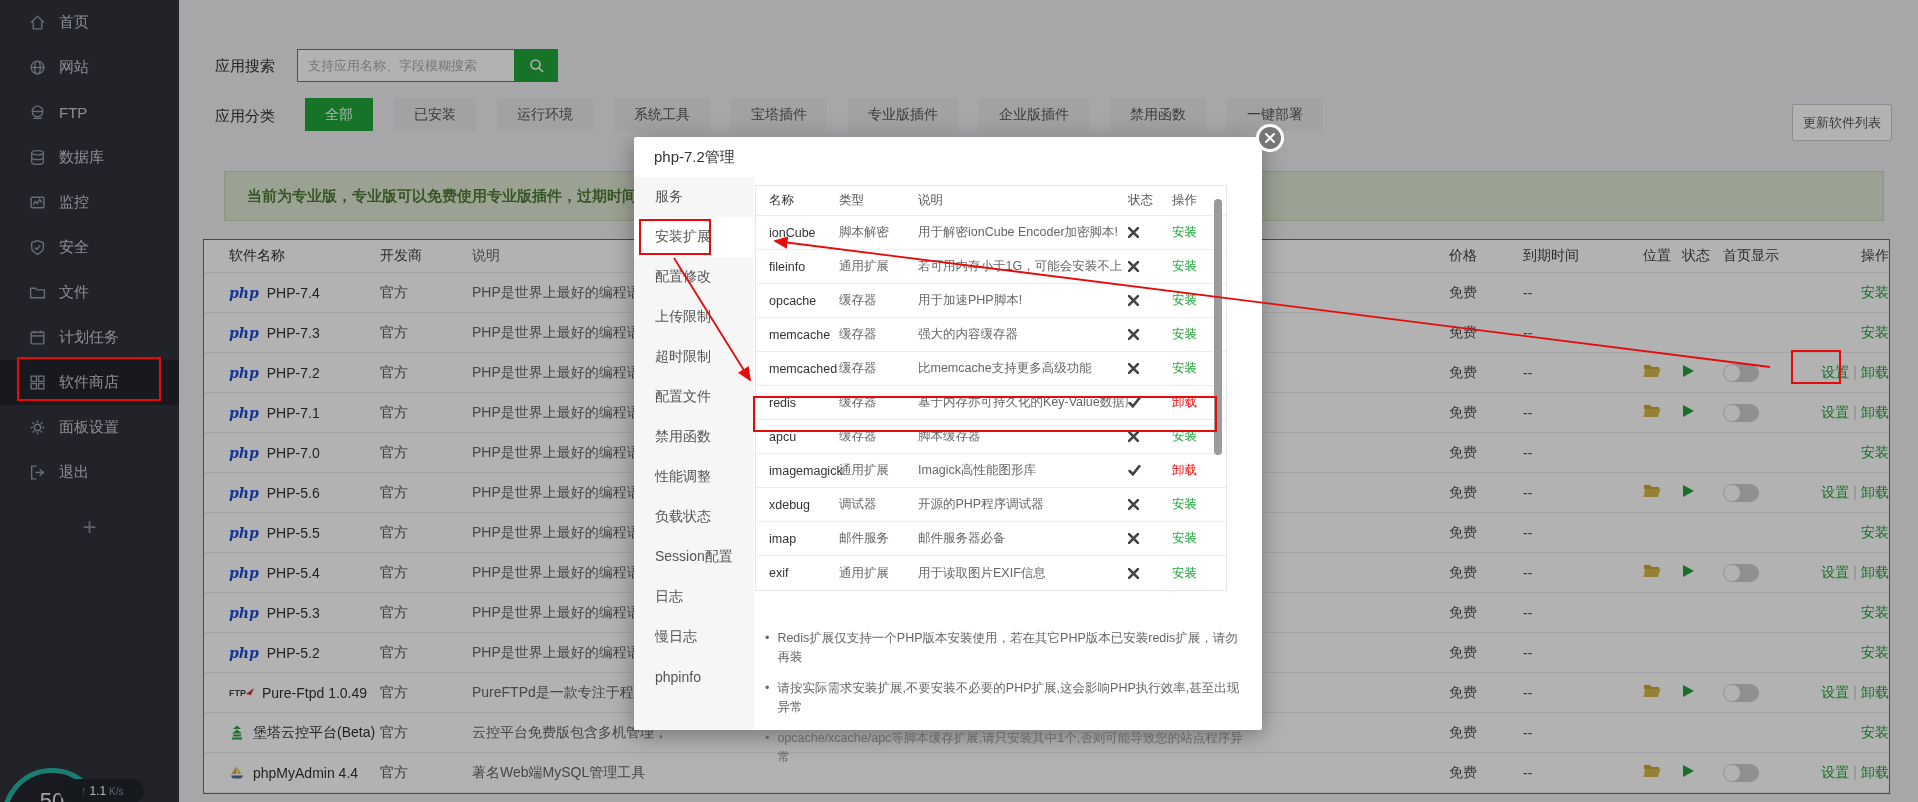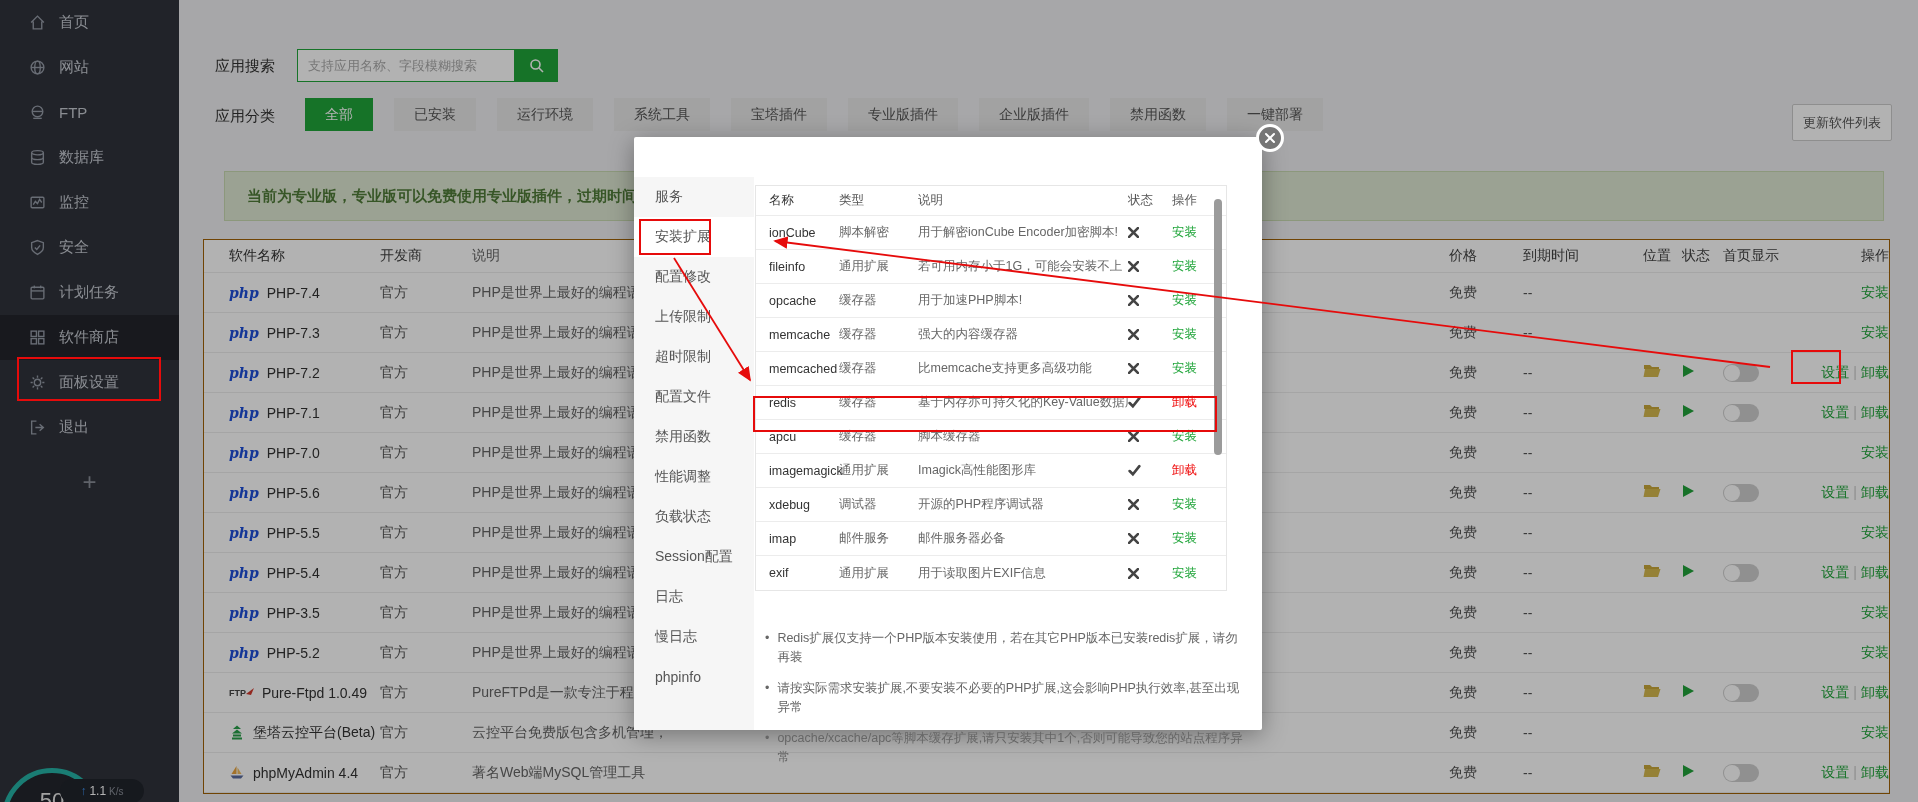--- a/index.html
+++ b/index.html
@@ -150,20 +150,28 @@
             <svg viewBox="0 0 16 16">
               <path d="M8 1.5 L13.5 3.5 V8 C13.5 11.5 8 14.5 8 14.5 C8 14.5 2.5 11.5 2.5 8 V3.5 Z"></path>
               <polyline points="5.5,8 7.3,9.8 10.5,6"></polyline>
             </svg>
           </span>
           <span>安全</span>
         </div>
         <div class="side-item">
           <span class="ic">
             <svg viewBox="0 0 16 16">
+              <path d="M1.5 4 H6 L7.5 5.5 H14.5 V13 H1.5 Z"></path>
+            </svg>
+          </span>
+          <span>文件</span>
+        </div>
+        <div class="side-item">
+          <span class="ic">
+            <svg viewBox="0 0 16 16">
               <rect x="2" y="3" width="12" height="11" rx="1"></rect>
               <line x1="2" y1="6.5" x2="14" y2="6.5"></line>
               <line x1="5" y1="1.5" x2="5" y2="4"></line>
               <line x1="11" y1="1.5" x2="11" y2="4"></line>
             </svg>
           </span>
           <span>计划任务</span>
         </div>
         <div class="side-item active">
           <span class="ic">
@@ -386,21 +394,21 @@
         <div class="c-home">
           <div class="toggle">
             <div class="knob"></div>
           </div>
         </div>
         <div class="c-action"><span class="glink">设置</span><span class="sep">|</span><span class="glink">卸载</span></div>
       </div>
       <div class="sw-row">
         <div class="c-name">
           <span class="php-badge">php</span>
-          <span>PHP-3.5</span>
+          <span>PHP-5.3</span>
         </div>
         <div class="c-vendor">官方</div>
         <div class="c-desc">PHP是世界上最好的编程语言</div>
         <div class="c-price">免费</div>
         <div class="c-expire">--</div>
         <div class="c-loc"></div>
         <div class="c-status"></div>
         <div class="c-home"></div>
         <div class="c-action"><span class="glink">安装</span></div>
       </div>
@@ -492,20 +500,21 @@
     </div>
 
   <div class="dim"></div>
 
   <div class="modal">
     <div class="modal-close">
       <svg width="12" height="12" viewBox="0 0 12 12">
         <path d="M2 2 L10 10 M10 2 L2 10" stroke="#fff" stroke-width="2" stroke-linecap="round"></path>
       </svg>
     </div>
+    <div class="modal-title">php-7.2管理</div>
     <div class="mmenu" id="modal-menu">
         <div class="mmenu-item">服务</div>
         <div class="mmenu-item active">安装扩展</div>
         <div class="mmenu-item">配置修改</div>
         <div class="mmenu-item">上传限制</div>
         <div class="mmenu-item">超时限制</div>
         <div class="mmenu-item">配置文件</div>
         <div class="mmenu-item">禁用函数</div>
         <div class="mmenu-item">性能调整</div>
         <div class="mmenu-item">负载状态</div>

